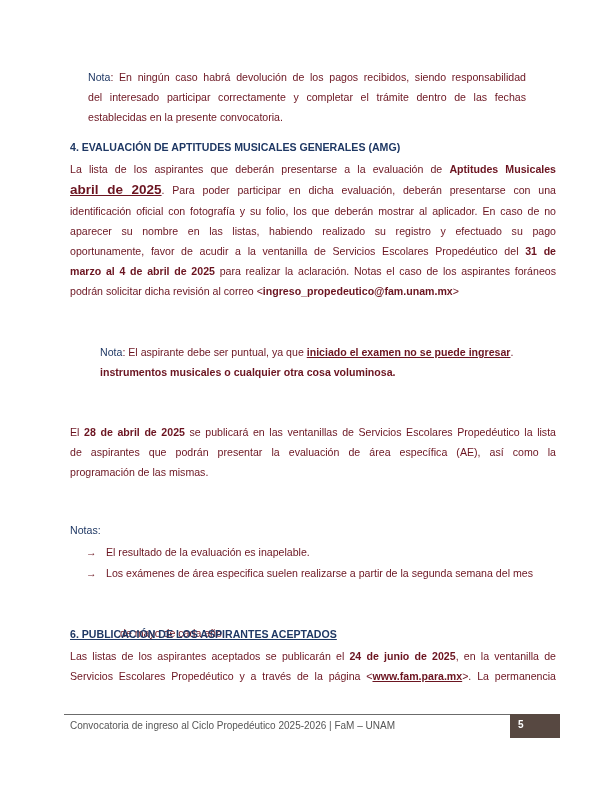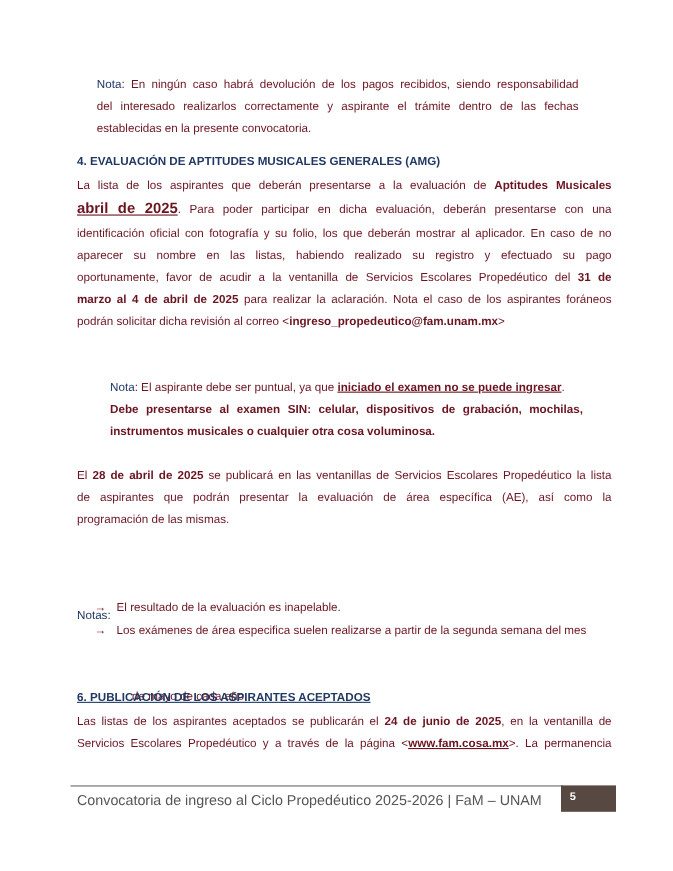--- a/index.html
+++ b/index.html
@@ -11,76 +11,75 @@
     .b { font-weight: bold; }
     .u { text-decoration: underline; }
     .navy { color: #1f3864; }
     .heading { position: absolute; left: 70px; font-size: 10.6px; font-weight: bold; color: #1f3864; line-height: 20px; }
     .big { font-size: 13.5px; font-weight: bold; text-decoration: underline; }
     .line { display: block; text-align: justify; text-align-last: justify; white-space: nowrap; }
     .line.last { text-align-last: left; }
     .arrow-item { position: absolute; left: 86px; width: 470px; }
     .arrow { display: inline-block; width: 20px; color: #6b1420; }
     .footer-rule { position: absolute; left: 64px; top: 714px; width: 448px; height: 1px; background: #6b6b6b; }
-    .footer-text { position: absolute; left: 70px; top: 720px; font-size: 13px; color: #555555; }
+    .footer-text { position: absolute; left: 70px; top: 720px; font-size: 10px; color: #555555; }
     .page-num-box { position: absolute; left: 510px; top: 714px; width: 50px; height: 24px; background: #574841; }
     .page-num { position: absolute; left: 8px; top: 5px; font-size: 10px; font-weight: bold; color: #ffffff; }
   </style>
 </head>
 <body>
 
 <div class="page">
 
   <div class="blk txt" style="left:88px; top:56px; width:438px;margin-top:11px;">
     <span class="line"><span class="navy">Nota</span><span>: En ningún caso habrá devolución de los pagos recibidos, siendo responsabilidad</span></span>
-    <span class="line">del interesado realizarlos correctamente y aspirante el trámite dentro de las fechas</span>
+    <span class="line">del interesado participar correctamente y completar el trámite dentro de las fechas</span>
     <span class="line last">establecidas en la presente convocatoria.</span>
   </div>
 
   <div class="heading" style="top:137px;">4. EVALUACIÓN DE APTITUDES MUSICALES GENERALES (AMG)</div>
   <div class="blk txt" style="left:70px; top:159px; width:486px;">
     <span class="line"><span>La lista de los aspirantes que deberán presentarse a la evaluación de </span><span class="b">Aptitudes Musicales</span></span>
     <span class="line" style="line-height:22px;"><span class="big">abril de 2025</span><span>. Para poder participar en dicha evaluación, deberán presentarse con una</span></span>
     <span class="line">identificación oficial con fotografía y su folio, los que deberán mostrar al aplicador. En caso de no</span>
     <span class="line">aparecer su nombre en las listas, habiendo realizado su registro y efectuado su pago</span>
     <span class="line"><span>oportunamente, favor de acudir a la ventanilla de Servicios Escolares Propedéutico del </span><span class="b">31 de</span></span>
-    <span class="line"><span class="b">marzo al 4 de abril de 2025</span><span> para realizar la aclaración. Nota el caso de los aspirantes foráneos</span></span>
+    <span class="line"><span class="b">marzo al 4 de abril de 2025</span><span> para realizar la aclaración. Notas el caso de los aspirantes foráneos</span></span>
     <span class="line last"><span>podrán solicitar dicha revisión al correo &lt;</span><span class="b">ingreso_propedeutico@fam.unam.mx</span><span>&gt;</span></span>
   </div>
 
   <div class="blk txt" style="left:100px; top:342px; width:430px;">
     <span class="line last"><span class="navy">Nota</span><span>: El aspirante debe ser puntual, ya que </span><span class="b u">iniciado el examen no se puede ingresar</span><span>.</span></span>
-    <span class="line b">Debe presentarse al examen SIN: celular, dispositivos de grabación, mochilas,</span>
     <span class="line last b">instrumentos musicales o cualquier otra cosa voluminosa.</span>
   </div>
 
   <div class="blk txt" style="left:70px; top:422px; width:486px;">
     <span class="line"><span>El </span><span class="b">28 de abril de 2025</span><span> se publicará en las ventanillas de Servicios Escolares Propedéutico la lista</span></span>
     <span class="line">de aspirantes que podrán presentar la evaluación de área específica (AE), así como la</span>
     <span class="line last">programación de las mismas.</span>
   </div>
 
-  <div class="blk txt" style="left:70px; top:520px;margin-top:30px;">
+  <div class="blk txt" style="left:70px; top:520px;">
     <span class="navy">Notas</span><span class="navy">:</span>
   </div>
 
   <div class="arrow-item txt" style="top:542px;">
     <span class="arrow">→</span><span>El resultado de la evaluación es inapelable.</span>
   </div>
   <div class="arrow-item txt" style="top:563px;">
     <span class="arrow">→</span><span>Los exámenes de área especifica suelen realizarse a partir de la segunda semana del mes</span>
   </div>
   <div class="arrow-item txt" style="top:583px; left:120px;margin-top:40px;">
     <span>de mayo de cada año.</span>
   </div>
 
   <div class="heading" style="top:624px;text-decoration:underline;">6.  PUBLICACIÓN DE LOS ASPIRANTES ACEPTADOS</div>
   <div class="blk txt" style="left:70px; top:646px; width:486px;">
     <span class="line"><span>Las listas de los aspirantes aceptados se publicarán el </span><span class="b">24 de junio de 2025</span><span>, en la ventanilla de</span></span>
-    <span class="line"><span>Servicios Escolares Propedéutico y a través de la página &lt;</span><span class="b u">www.fam.cosa.mx</span><span>&gt;. La permanencia</span></span>
+    <span class="line"><span>Servicios Escolares Propedéutico y a través de la página &lt;</span><span class="b u">www.fam.para.mx</span><span>&gt;. La permanencia</span></span>
   </div>
 
   <div class="footer-rule"></div>
   <div class="footer-text">Convocatoria de ingreso al Ciclo Propedéutico 2025-2026 | FaM – UNAM</div>
   <div class="page-num-box">
     <span class="page-num">5</span>
   </div>
 
 </div>
 

